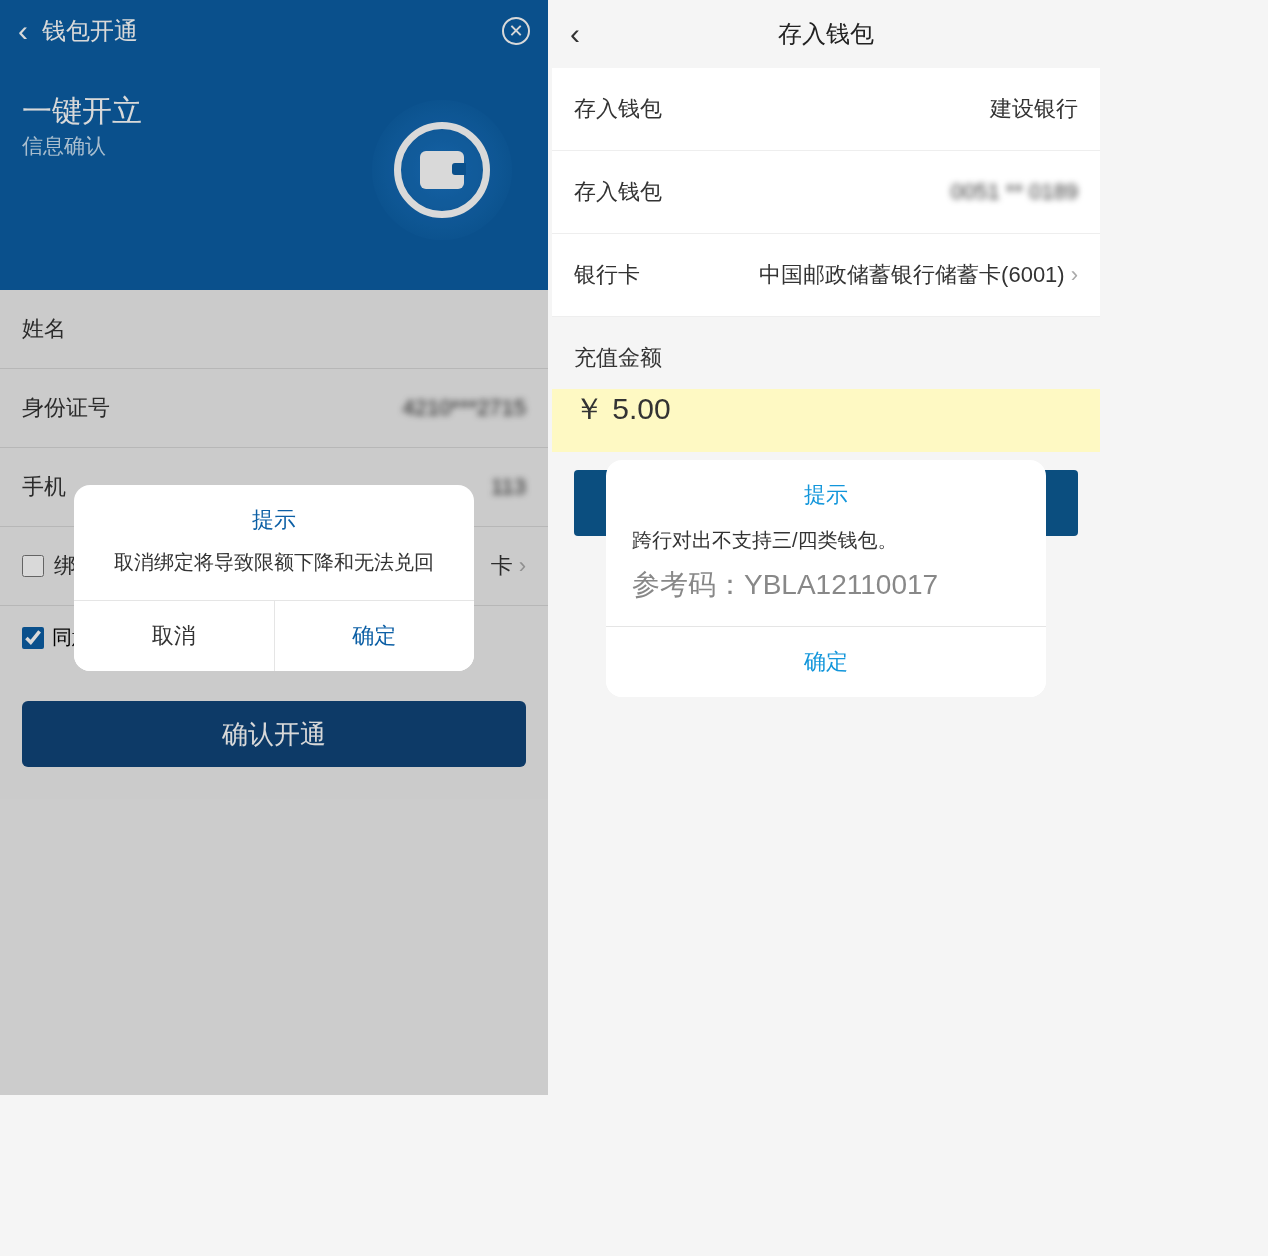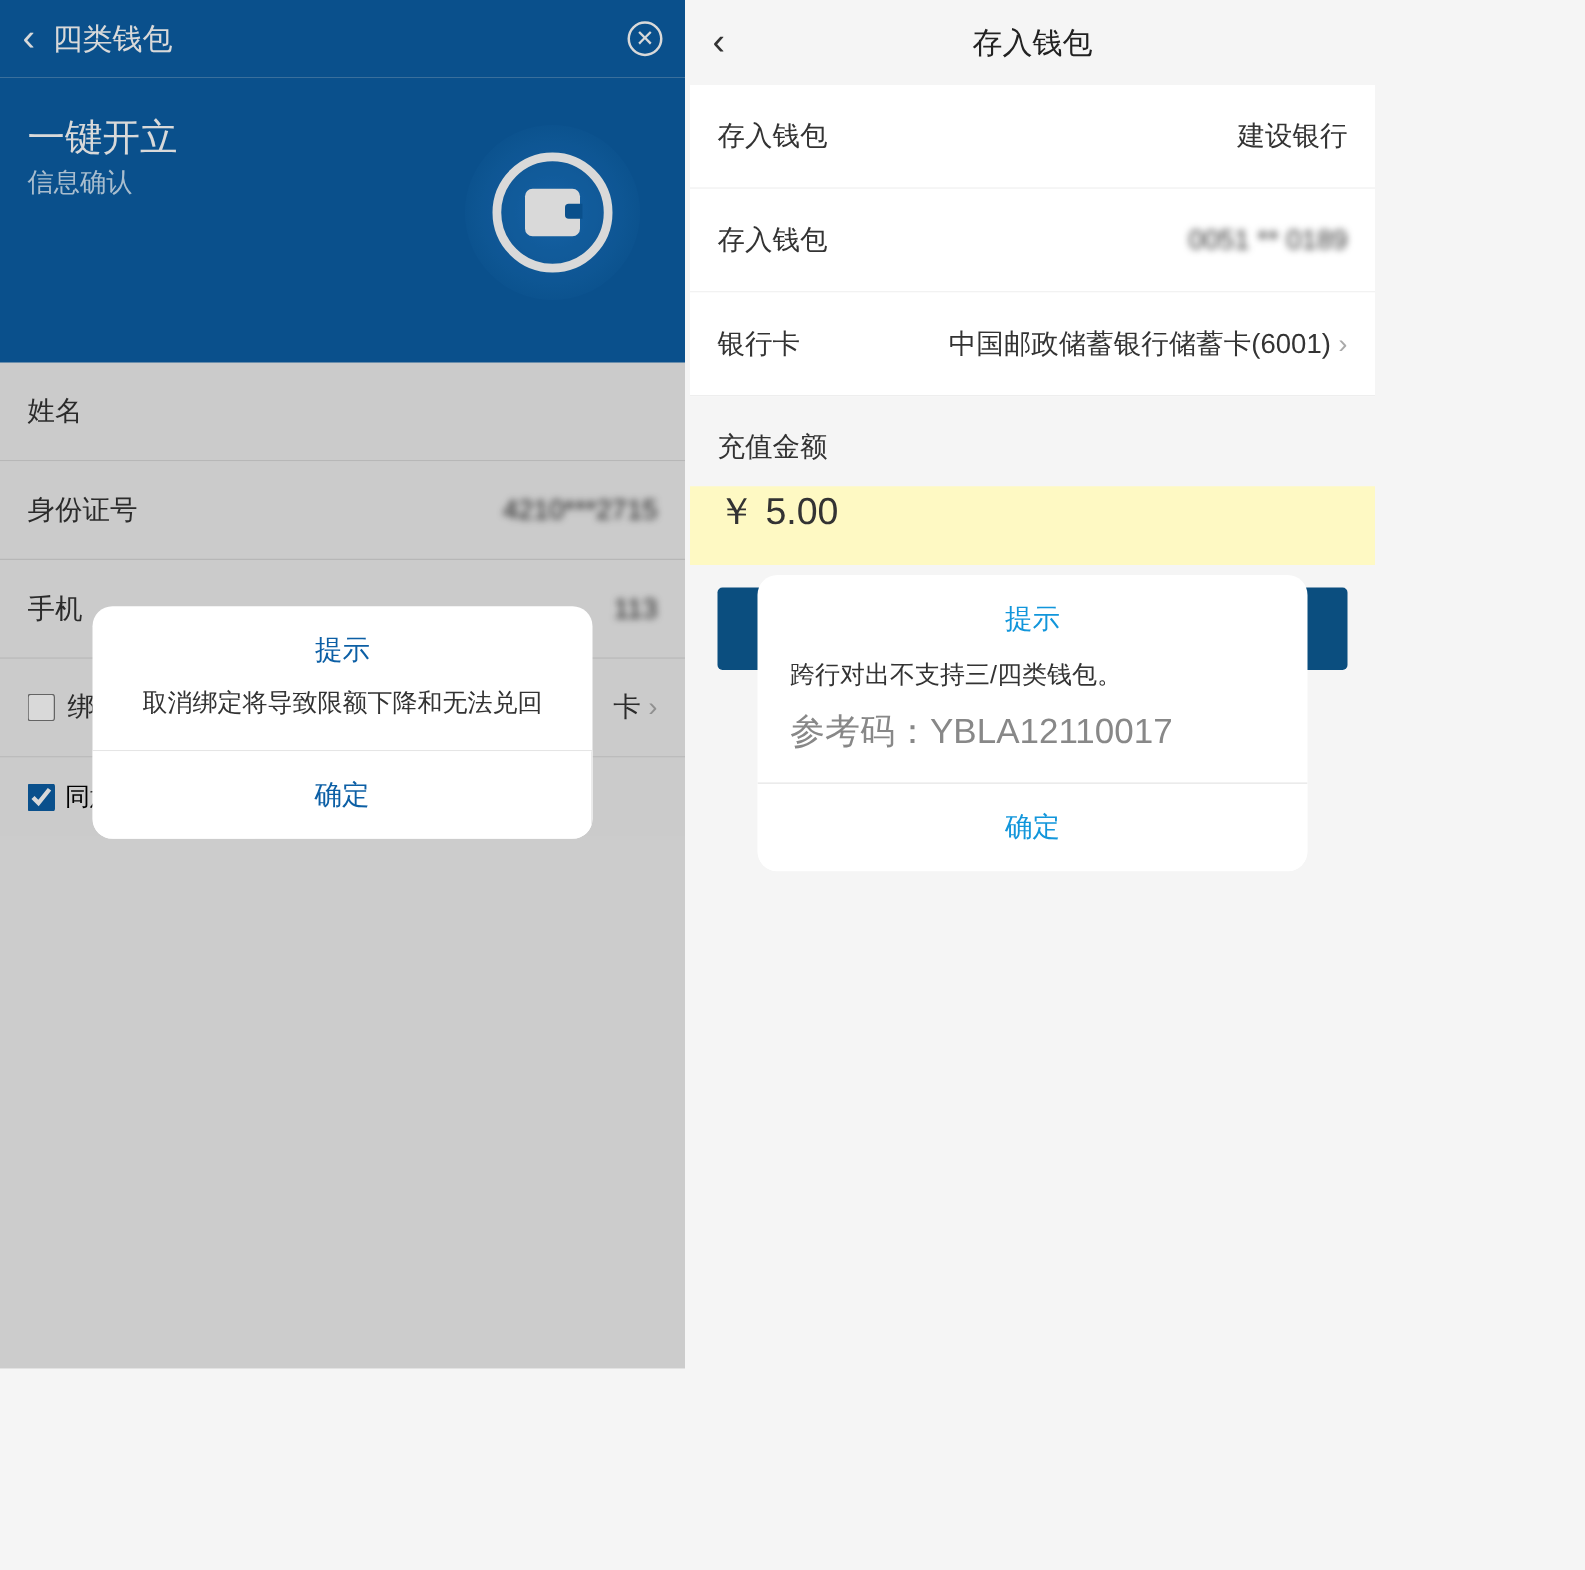--- a/index.html
+++ b/index.html
@@ -58,21 +58,21 @@
     .group-top { background:#fff; margin-bottom:0; }
     .blur { filter:blur(3px); color:#333; }
   </style>
 </head>
 <body>
 
 <div class="phone">
   <div class="header-blue">
     <div style="display:flex;align-items:center;">
       <span class="back-chevron">‹</span>
-      <span class="title">四类钱包</span>
+      <span class="title">钱包开通</span>
     </div>
     <div class="close-round">✕</div>
   </div>
 
   <div class="hero">
     <h1>
       <span>一键开立</span><br>
     </h1>
     <div class="sub">信息确认</div>
     <div class="wallet-circle">
@@ -103,27 +103,29 @@
       <span style="display:flex;align-items:center;">
         <span>卡</span>
         <span class="chevron-right">›</span>
       </span>
     </div>
     <div class="checkbox-row">
       <input type="checkbox" checked="" style="">
       <span>同意</span>
       <span class="link-text" style="margin-left:6px;">《开通数字货币个人钱包协议》</span>
     </div>
+    <button class="btn-confirm">确认开通</button>
   </div>
 
   <div class="overlay">
     <div class="dialog1">
       <div class="dlg-title">提示</div>
       <div class="dlg-msg">取消绑定将导致限额下降和无法兑回</div>
       <div class="dlg-buttons">
+        <button>取消</button>
         <button>确定</button>
       </div>
     </div>
   </div>
 </div>
 
 <div class="phone" style="background:#f5f5f5;">
   <div class="header-white">
     <span class="back">‹</span>
     <span class="title">存入钱包</span>

